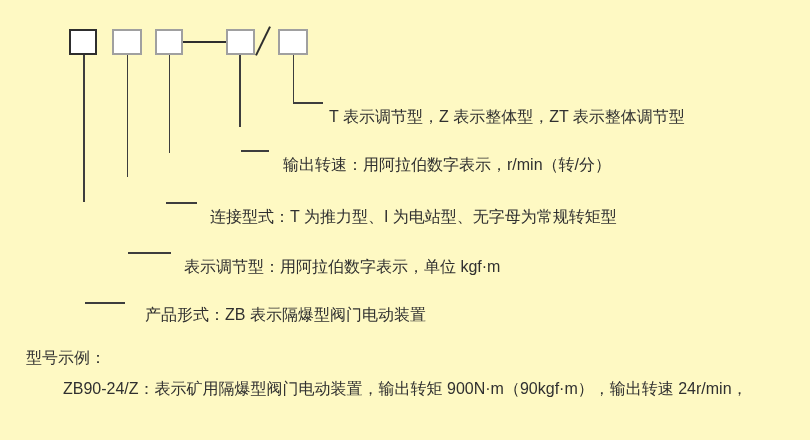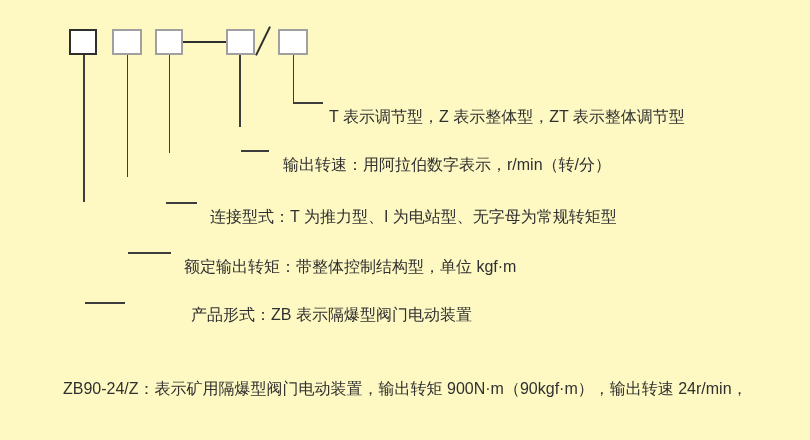--- a/index.html
+++ b/index.html
@@ -78,18 +78,19 @@
   <div class="dash" style="left:292.5px; top:102px; width:30px;"></div>
 
   <div class="dash" style="left:241px; top:150px; width:28px;"></div>
   <div class="dash" style="left:166px; top:202px; width:31px;"></div>
   <div class="dash" style="left:128px; top:252px; width:43px;"></div>
   <div class="dash" style="left:85px;  top:302px; width:40px;"></div>
 
   <div class="lbl" style="left:329px; top:107px;">T 表示调节型，Z 表示整体型，ZT 表示整体调节型</div>
   <div class="lbl" style="left:210px; top:207px;">连接型式：T 为推力型、I 为电站型、无字母为常规转矩型</div>
   <div class="lbl" style="left:283px; top:155px;">输出转速：用阿拉伯数字表示，r/min（转/分）</div>
-  <div class="lbl" style="left:184px; top:257px;">额定输出转矩：带整体控制结构型，单位 kgf·m</div>
-  <div class="lbl" style="left:145px; top:305px;margin-left:46px;">产品形式：ZB 表示隔爆型阀门电动装置</div>
+  <div class="lbl" style="left:184px; top:257px;">表示调节型：用阿拉伯数字表示，单位 kgf·m</div>
+  <div class="lbl" style="left:145px; top:305px;">产品形式：ZB 表示隔爆型阀门电动装置</div>
 
+  <div class="lbl" style="left:26px; top:348px;">型号示例：</div>
   <div class="lbl" style="left:63px; top:379px;text-align:right;">ZB90-24/Z：表示矿用隔爆型阀门电动装置，输出转矩 900N·m（90kgf·m），输出转速 24r/min，</div>
 
 </div>
 
 </body></html>

